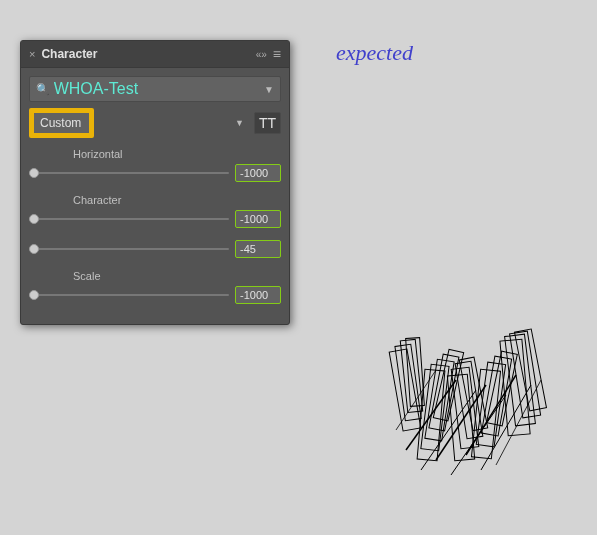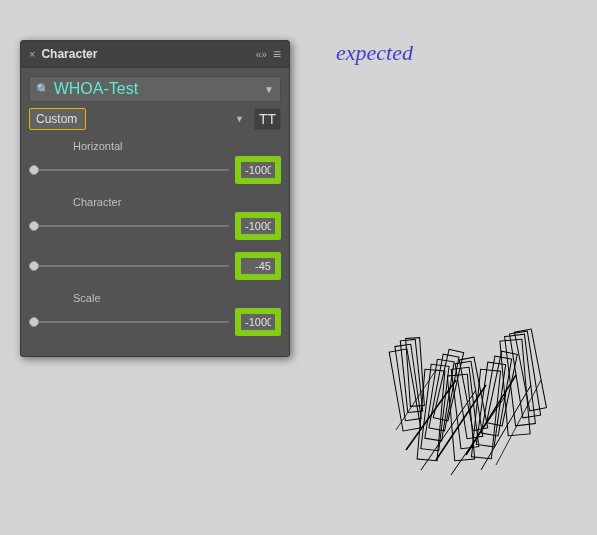--- a/index.html
+++ b/index.html
@@ -104,21 +104,21 @@
     .style-row {
       display: flex;
       align-items: center;
       gap: 4px;
       margin-bottom: 10px;
     }
 
     .style-select {
       flex: 1;
       background: #626262;
-      border: 1px solid #eab308;
+      border: 5px solid #eab308;
       border-radius: 2px;
       color: #e0e0e0;
       font-size: 12px;
       padding: 3px 6px;
       appearance: none;
       cursor: pointer;
     }
 
     .style-select-wrapper {
       flex: 1;
@@ -176,25 +176,25 @@
       position: absolute;
       top: 50%;
       left: 0%;
       transform: translateY(-50%);
       cursor: pointer;
     }
 
     .value-input {
       width: 46px;
       background: #626262;
-      border: 6px solid #84cc16;
+      border: 1px solid #84cc16;
       border-radius: 2px;
       color: #e0e0e0;
       font-size: 11px;
-      text-align: right;
+      text-align: left;
       padding: 2px 4px;
     }
 
     
     .right-content {
       position: absolute;
       top: 40px;
       left: 326px;
       width: 270px;
       height: 490px;

